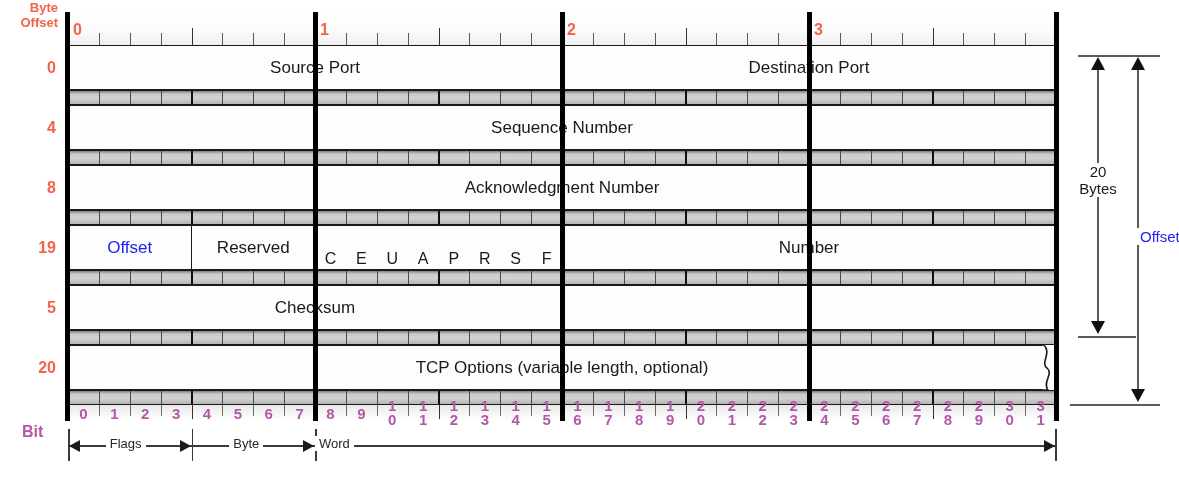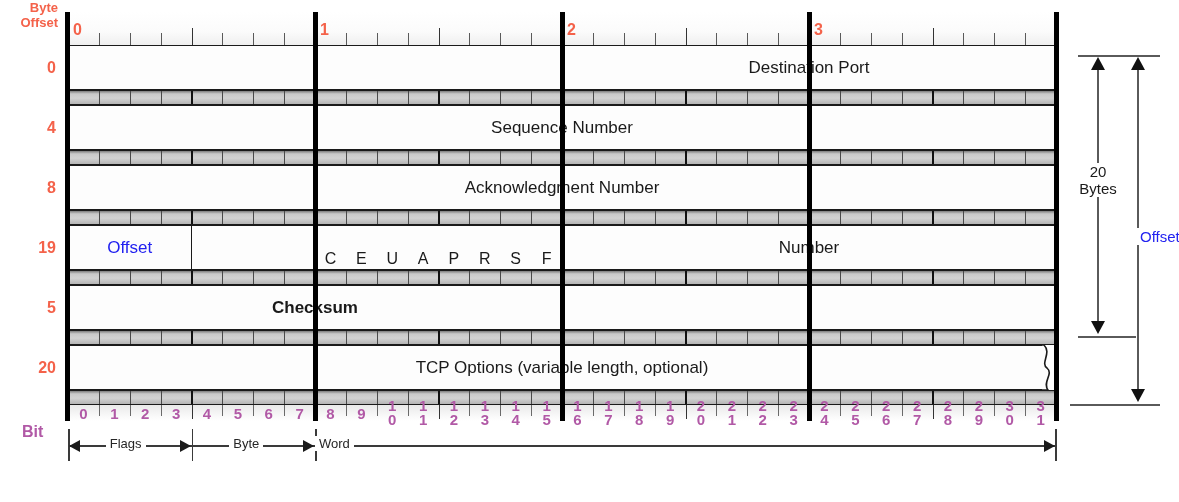--- a/index.html
+++ b/index.html
@@ -146,20 +146,21 @@
         <div class="rt big" style="left: 986px;"></div>
       </div>
     <div id="rulernums">
         <div class="lbl rulnum" style="left: 5px; top: 10px;">0</div>
         <div class="lbl rulnum" style="left: 252px; top: 10px;">1</div>
         <div class="lbl rulnum" style="left: 499px; top: 10px;">2</div>
         <div class="lbl rulnum" style="left: 746px; top: 10px;">3</div>
       </div>
     <div id="rowlayer">
         <div class="fieldrow" style="top: 33px; height: 45px; width: 988px;">
+          <div class="ftxt" style="left: 0px; width: 494px;">Source Port</div>
           <div class="fsep thick" style="left: 492.5px;"></div>
           <div class="ftxt" style="left: 494px; width: 494px;">Destination Port</div>
         </div>
         <div class="band" style="top: 78px; width: 988px;">
           <div class="tick" style="left: 30.875px;"></div>
           <div class="tick" style="left: 61.75px;"></div>
           <div class="tick" style="left: 92.625px;"></div>
           <div class="tick nib" style="left: 122.5px;"></div>
           <div class="tick" style="left: 154.375px;"></div>
           <div class="tick" style="left: 185.25px;"></div>
@@ -257,20 +258,21 @@
           <div class="tick" style="left: 802.75px;"></div>
           <div class="tick" style="left: 833.625px;"></div>
           <div class="tick nib" style="left: 863.5px;"></div>
           <div class="tick" style="left: 895.375px;"></div>
           <div class="tick" style="left: 926.25px;"></div>
           <div class="tick" style="left: 957.125px;"></div>
         </div>
         <div class="fieldrow" style="top: 213px; height: 45px; width: 988px;">
           <div class="ftxt" style="left: 0px; width: 123.5px; color: rgb(34, 34, 240);">Offset</div>
           <div class="fsep" style="left: 122.8px;"></div>
+          <div class="ftxt" style="left: 123.5px; width: 123.5px;">Reserved</div>
           <div class="fsep thick" style="left: 245.5px;"></div>
           <div class="ftxt" style="left: 247px; width: 247px;"></div>
           <div class="flagltr" style="left: 247px; width: 30.875px; top: 24px;">C</div>
           <div class="flagltr" style="left: 277.875px; width: 30.875px; top: 24px;">E</div>
           <div class="flagltr" style="left: 308.75px; width: 30.875px; top: 24px;">U</div>
           <div class="flagltr" style="left: 339.625px; width: 30.875px; top: 24px;">A</div>
           <div class="flagltr" style="left: 370.5px; width: 30.875px; top: 24px;">P</div>
           <div class="flagltr" style="left: 401.375px; width: 30.875px; top: 24px;">R</div>
           <div class="flagltr" style="left: 432.25px; width: 30.875px; top: 24px;">S</div>
           <div class="flagltr" style="left: 463.125px; width: 30.875px; top: 24px;">F</div>
@@ -304,21 +306,21 @@
           <div class="tick nib" style="left: 740px;"></div>
           <div class="tick" style="left: 771.875px;"></div>
           <div class="tick" style="left: 802.75px;"></div>
           <div class="tick" style="left: 833.625px;"></div>
           <div class="tick nib" style="left: 863.5px;"></div>
           <div class="tick" style="left: 895.375px;"></div>
           <div class="tick" style="left: 926.25px;"></div>
           <div class="tick" style="left: 957.125px;"></div>
         </div>
         <div class="fieldrow" style="top: 273px; height: 45px; width: 988px;">
-          <div class="ftxt" style="left: 0px; width: 494px; font-weight: bold;">Checksum</div>
+          <div class="ftxt" style="left: 0px; width: 494px;">Checksum</div>
           <div class="fsep thick" style="left: 492.5px;"></div>
         </div>
         <div class="band" style="top: 318px; width: 988px;">
           <div class="tick" style="left: 30.875px;"></div>
           <div class="tick" style="left: 61.75px;"></div>
           <div class="tick" style="left: 92.625px;"></div>
           <div class="tick nib" style="left: 122.5px;"></div>
           <div class="tick" style="left: 154.375px;"></div>
           <div class="tick" style="left: 185.25px;"></div>
           <div class="tick" style="left: 216.125px;"></div>

